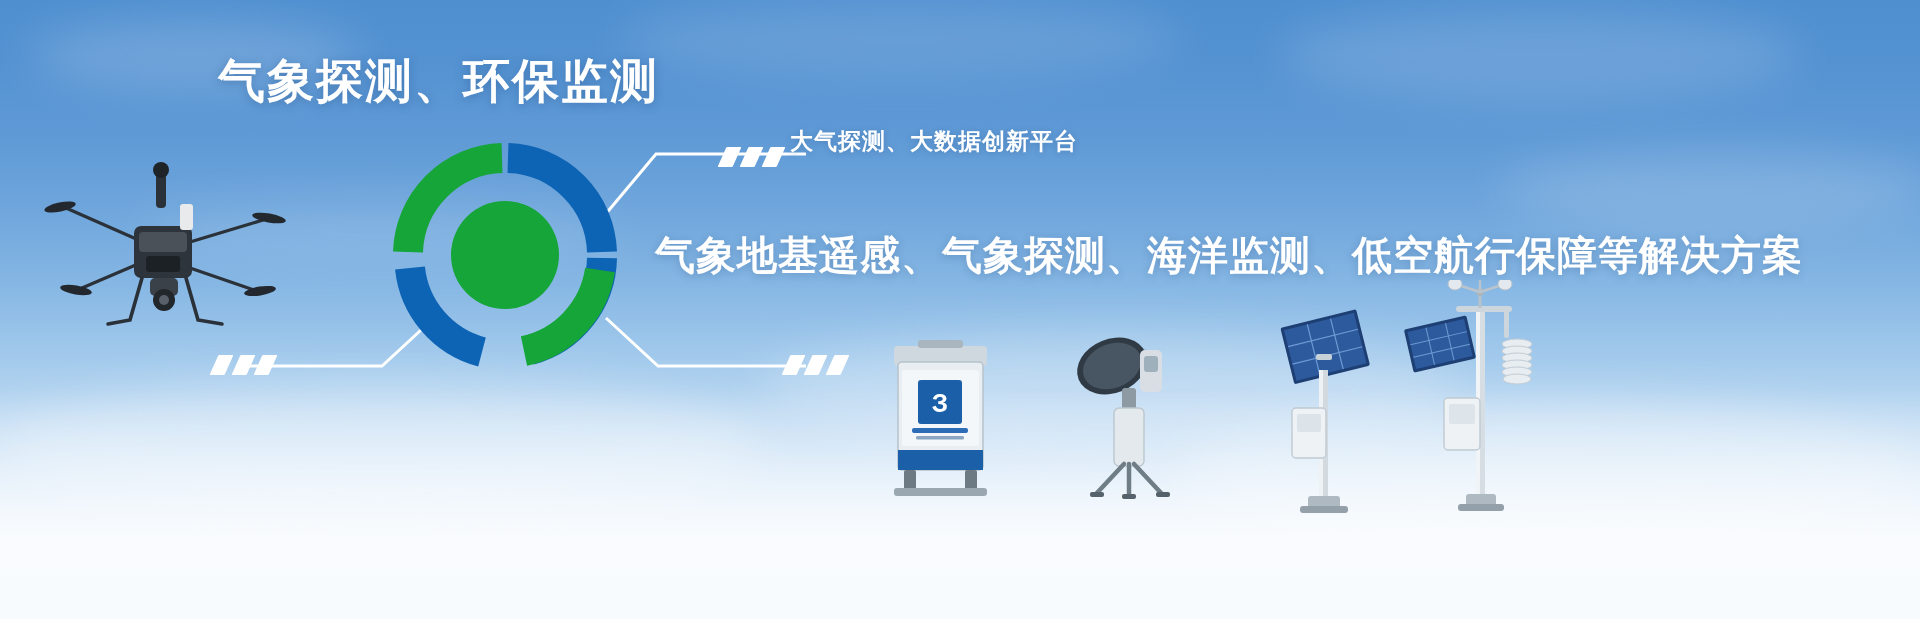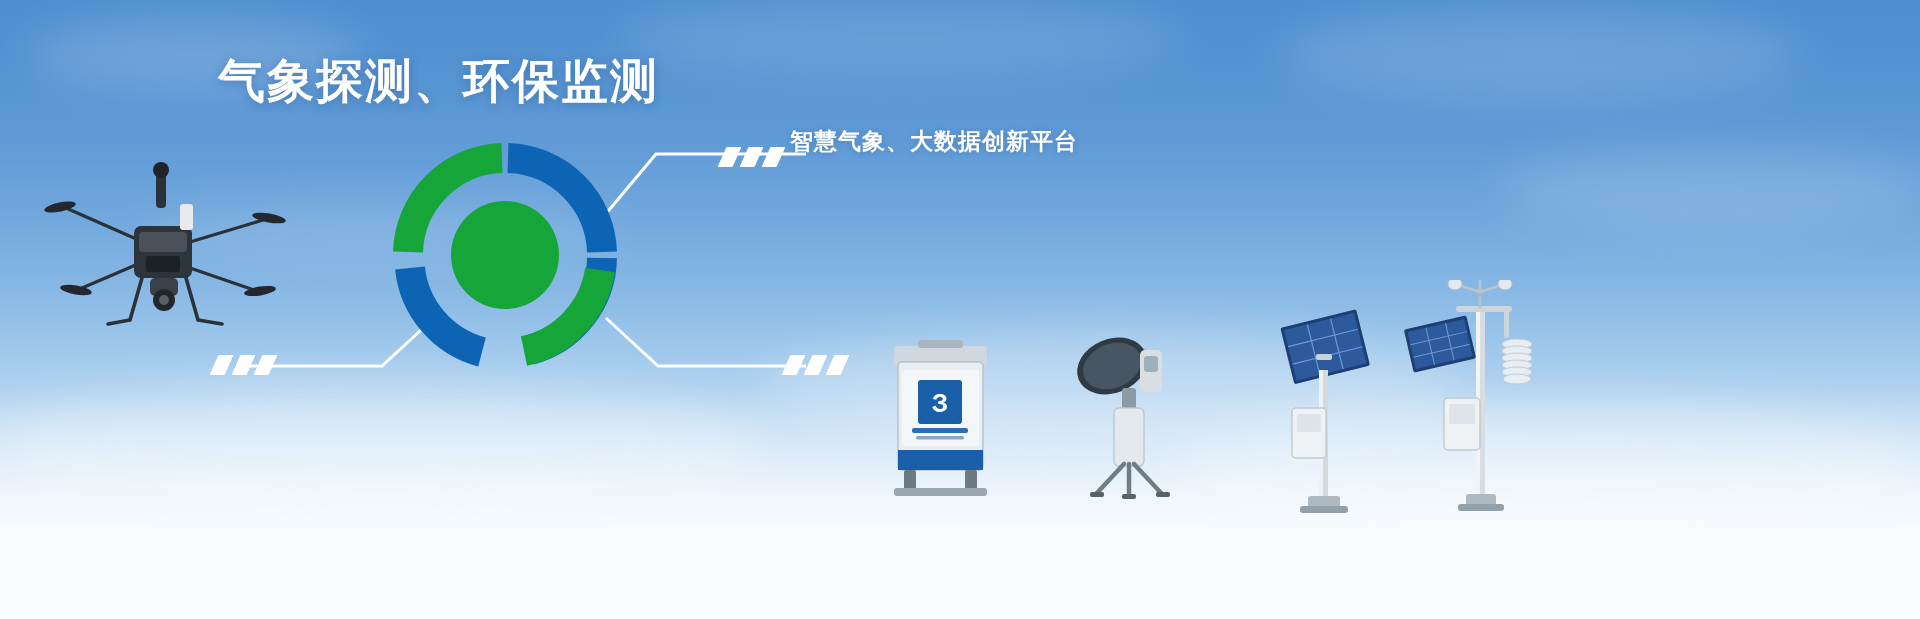--- a/index.html
+++ b/index.html
@@ -129,21 +129,21 @@
   </svg>
 
   <svg class="conn" style="left:600px;top:130px;width:230px;height:100px;" viewBox="0 0 230 100">
     <path d="M4 86 L56 24 L206 24"></path>
   </svg>
   <div class="slashes" style="left:722px;top:147px;">
     <i></i>
       <i></i>
       <i></i>
   </div>
-  <div class="label-top">智慧气象、大数据创新平台</div>
+  <div class="label-top">大气探测、大数据创新平台</div>
 
   <svg class="conn" style="left:600px;top:300px;width:240px;height:90px;" viewBox="0 0 240 90">
     <path d="M6 18 L58 66 L206 66"></path>
   </svg>
   <div class="slashes" style="left:786px;top:355px;">
     <i></i>
       <i></i>
       <i></i>
   </div>
 
@@ -170,20 +170,21 @@
         <path d="M18 112 A97 97 0 0 1 112 18" stroke="#16a538"></path>
 
         <path d="M134 211 A97 97 0 0 0 210 130" stroke="#16a538"></path>
       </g>
 
       <circle cx="115" cy="115" r="54" fill="#16a538"></circle>
     </svg>
   </div>
 
   <div class="title">气象探测、环保监测</div>
+  <div class="label-main">气象地基遥感、气象探测、海洋监测、低空航行保障等解决方案</div>
 
   <svg class="wave" style="left:910px;top:318px;width:80px;height:46px;" viewBox="0 0 80 46">
     <path d="M18 44 A30 30 0 0 1 62 44"></path>
     <path d="M28 44 A19 19 0 0 1 52 44"></path>
     <path d="M36 44 A9 9 0 0 1 44 44"></path>
   </svg>
   <svg class="wave" style="left:1098px;top:318px;width:70px;height:42px;" viewBox="0 0 70 42">
     <path d="M14 40 A26 26 0 0 1 56 40"></path>
     <path d="M24 40 A15 15 0 0 1 46 40"></path>
     <path d="M31 40 A7 7 0 0 1 39 40"></path>

